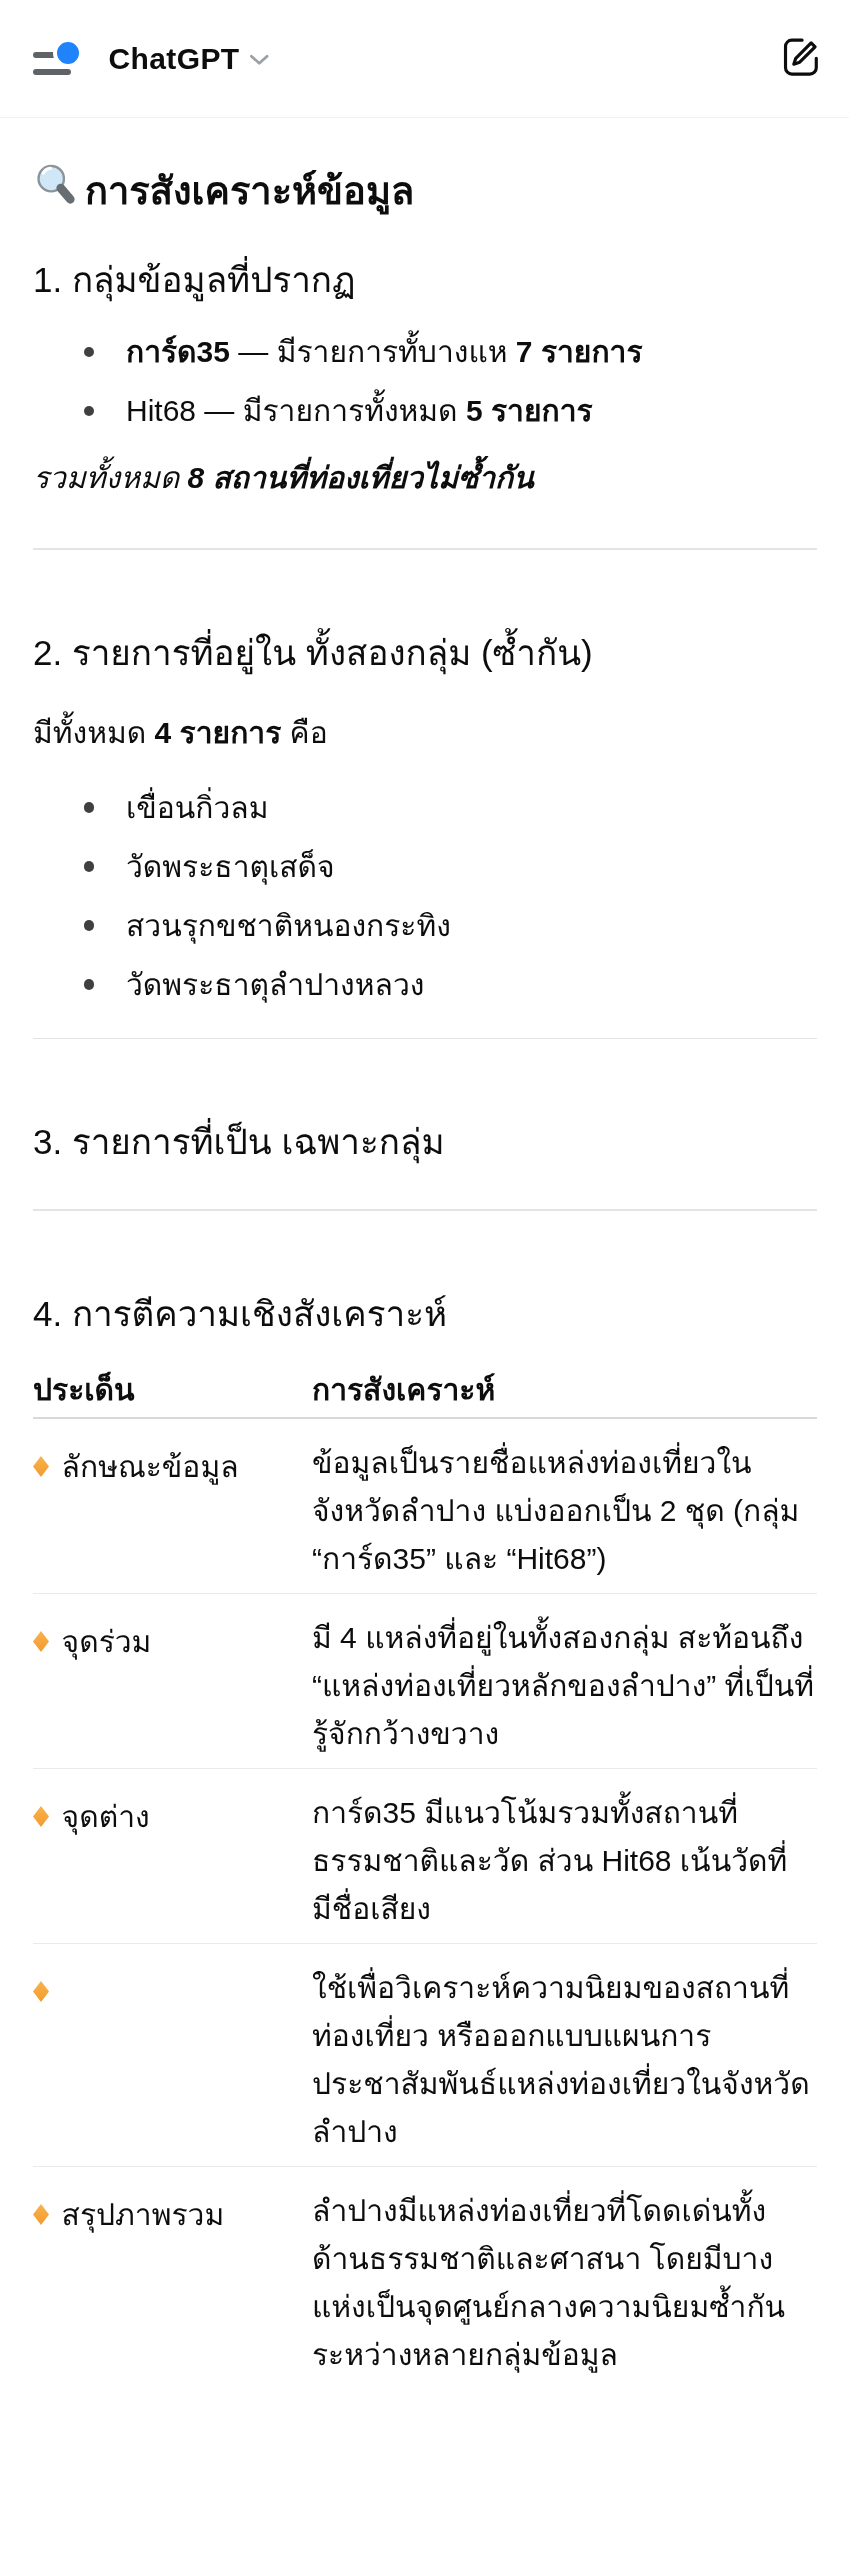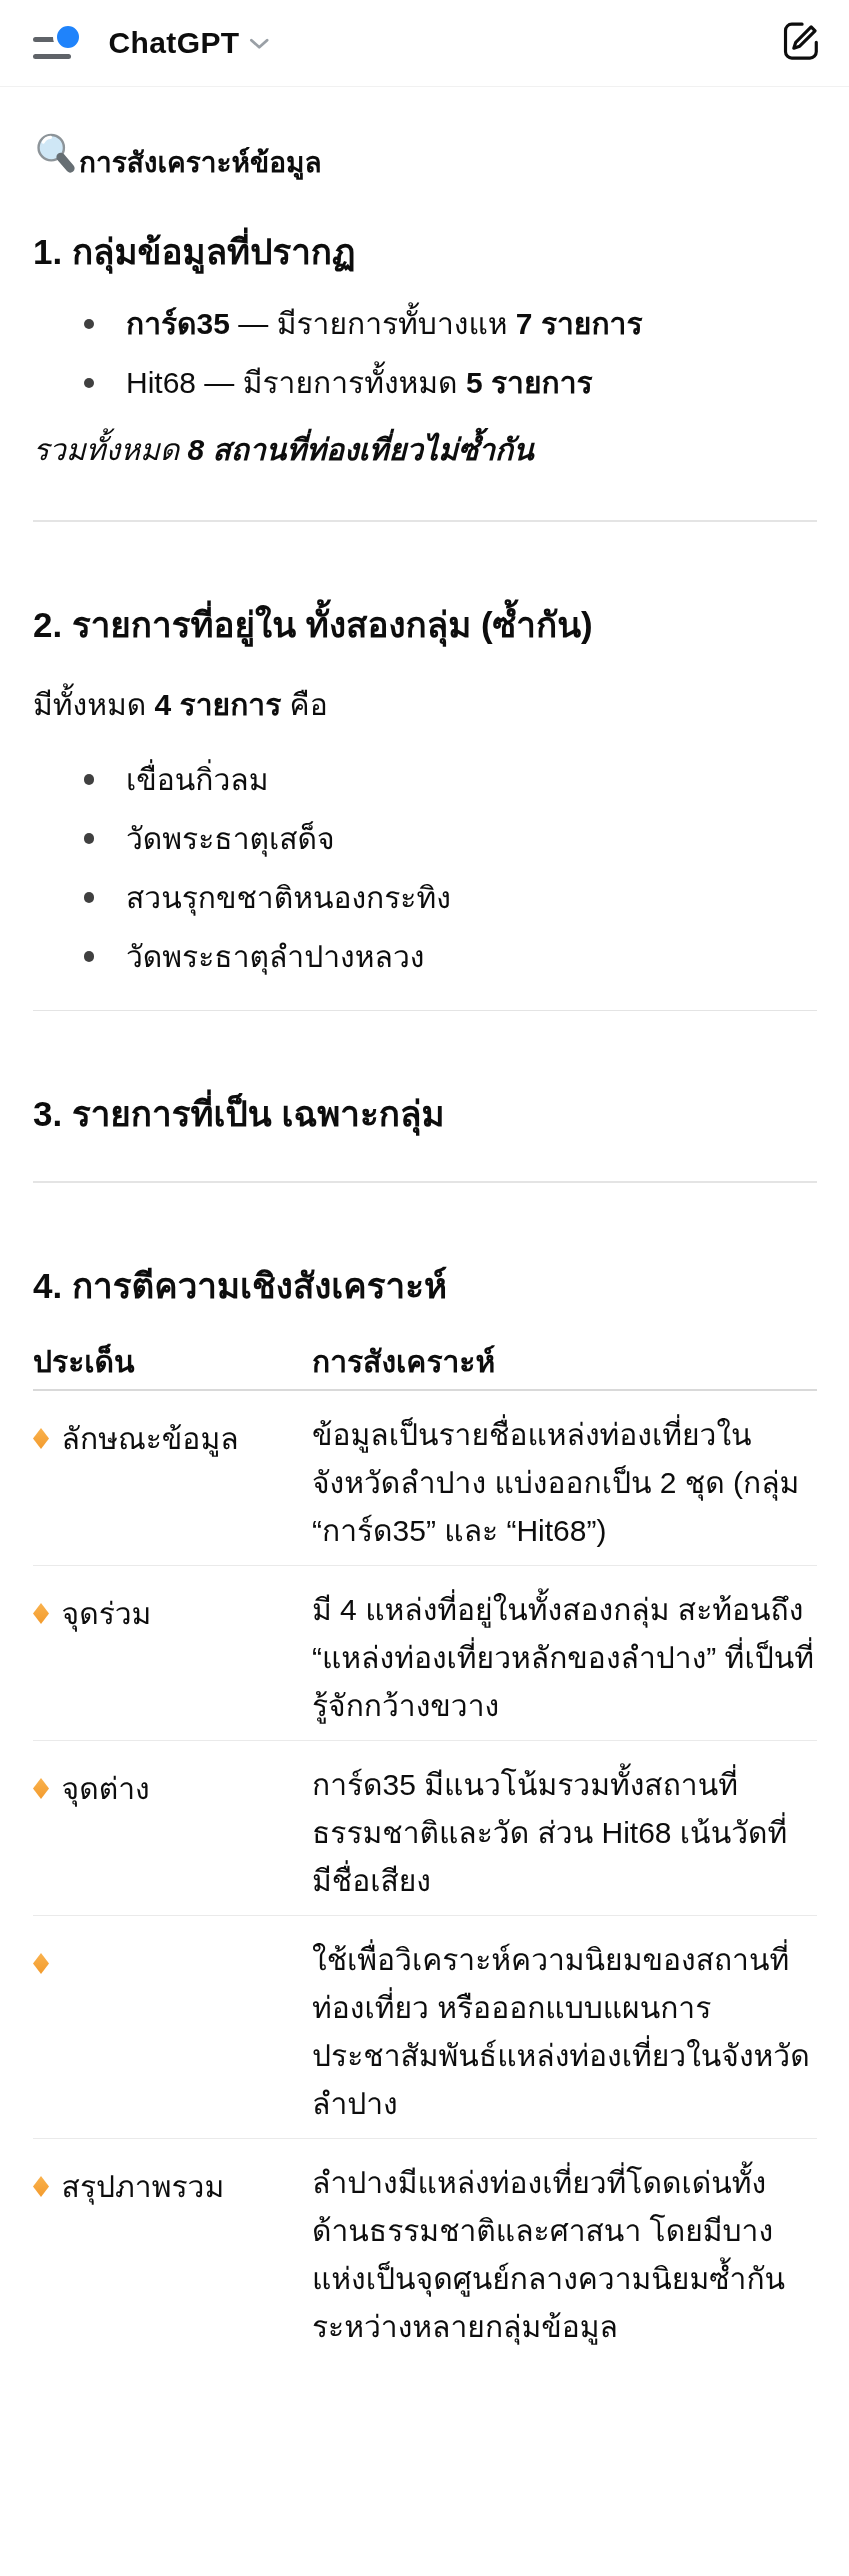--- a/index.html
+++ b/index.html
@@ -8,45 +8,45 @@
     width: 849px;
     background: #ffffff;
     color: #0d0d0d;
     font-family: "Liberation Sans", "DejaVu Sans", sans-serif;
   }
 
   
   .app-header {
     display: flex;
     align-items: center;
-    height: 87px;
+    height: 118px;
     padding: 0 27px 0 28px;
     border-bottom: 1.6px solid #f1f1f1;
   }
   .menu-btn { position: relative; width: 63px; height: 51px; cursor: pointer; flex: 0 0 auto; }
   .menu-bar1 { position: absolute; left: 4.7px; top: 19px; width: 28px; height: 5.5px; border-radius: 3.2px; background: #5f6368; }
   .menu-bar2 { position: absolute; left: 4.7px; top: 36px; width: 38px; height: 5.5px; border-radius: 3.2px; background: #5f6368; }
   .menu-dot  { position: absolute; left: 25px; top: 4.7px; width: 30px; height: 30px; border-radius: 50%;
                background: #1f83fb; border: 4px solid #ffffff; }
   .header-title-wrap { display: flex; align-items: center; gap: 9.5px; margin-left: 17.4px; cursor: pointer; }
   .header-title { font-size: 30px; font-weight: 600; letter-spacing: 0.4px; }
   .chevron { margin-top: 4.7px; }
   .compose-btn { margin-left: auto; width: 44px; height: 44px; display: flex; align-items: center; justify-content: center; cursor: pointer; }
 
   
   main { padding: 0 32px 28px 33px; }
 
   .doc-title {
-    display: flex; align-items: center; gap: 0;
+    display: flex; align-items: center; gap: 6px;
     margin: 41px 0 0;
-    font-size: 28px; font-weight: 700; line-height: 57px;
+    font-size: 38px; font-weight: 700; line-height: 57px;
   }
   .emoji-search { flex: 0 0 auto; margin-top: 3.2px; }
 
-  .sec-heading { font-size: 35px; font-weight: 700; line-height: 52px; margin: 77px 0 0; }
+  .sec-heading { font-size: 35px; font-weight: 400; line-height: 52px; margin: 77px 0 0; }
   .sec-heading.first { margin-top: 30px; }
 
   .body-para { font-size: 30px; line-height: 59px; margin: 9.5px 0 0; }
   .summary-para { margin-top: 8px; font-style: italic; }
 
   ul.doc-list { list-style: none; margin: 16px 0 0; padding: 0; }
   ul.doc-list li {
     position: relative;
     padding-left: 93px;
     font-size: 30px;

